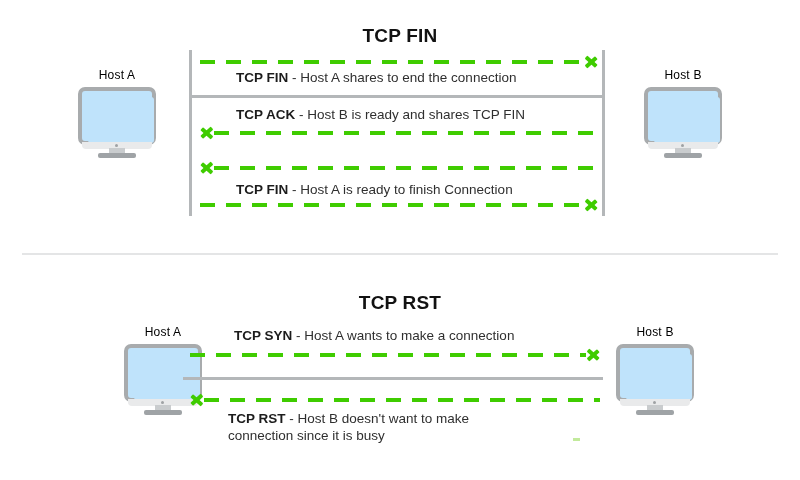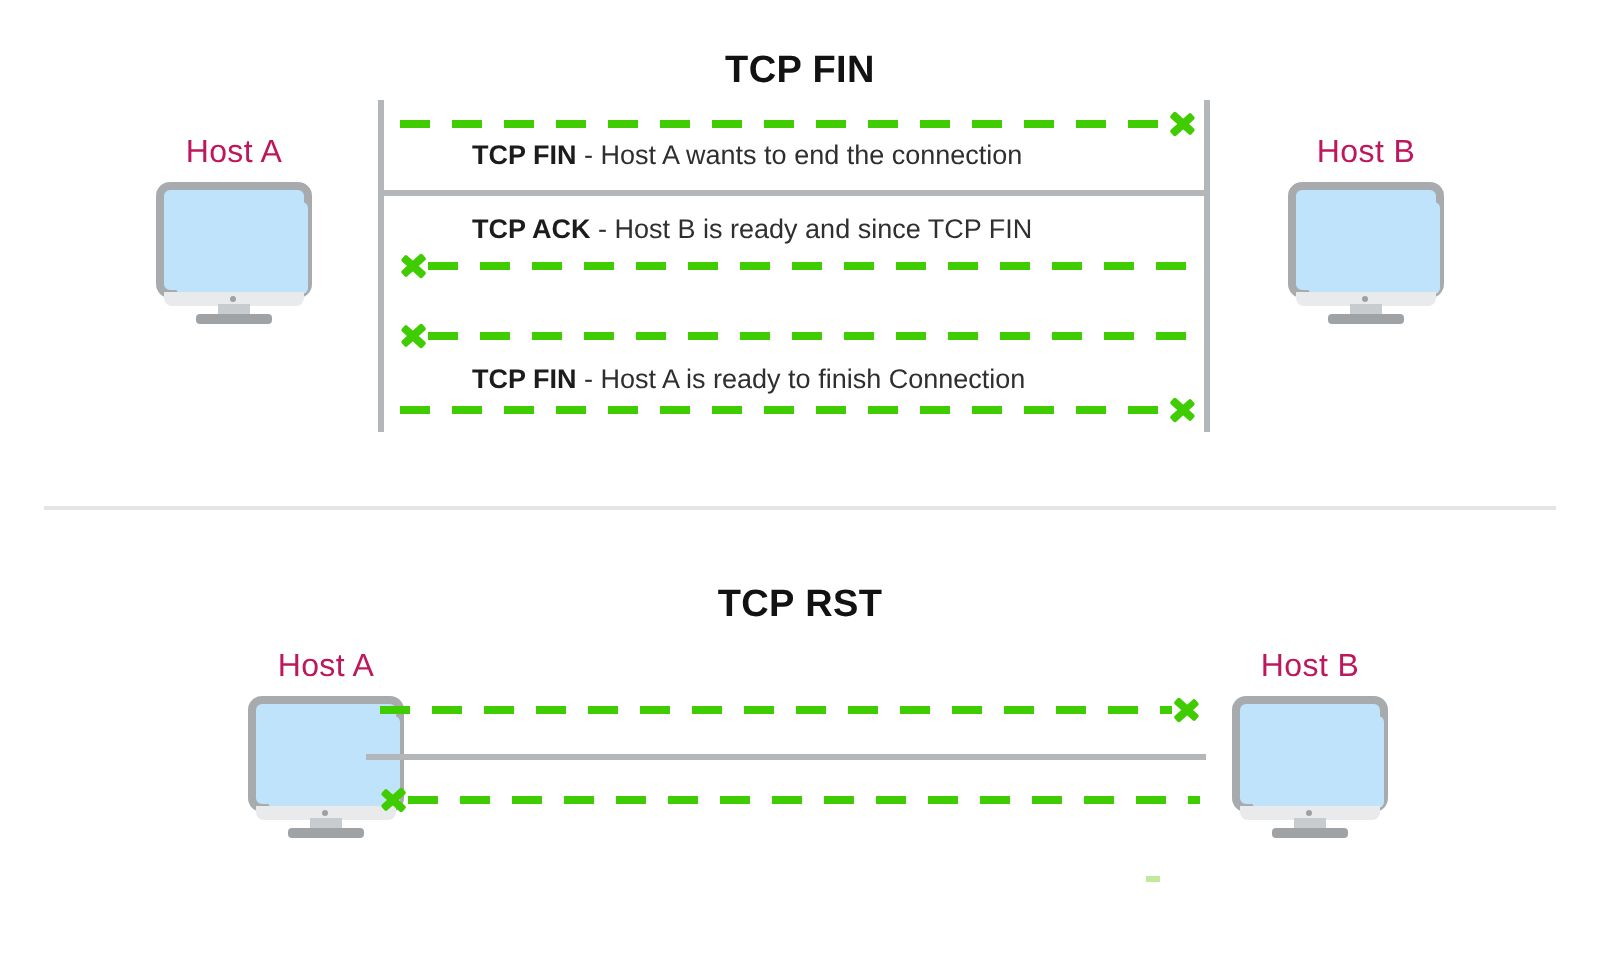--- a/index.html
+++ b/index.html
@@ -36,22 +36,22 @@
   #fin-title { top: 25px; }
   #rst-title { top: 292px; }
 
   
   .host {
     position: absolute;
     width: 110px;
     text-align: center;
   }
   .host-label {
-    font-size: 16px;
-    color: #be185d;
+    font-size: 12px;
+    color: #000000;
     letter-spacing: 0.2px;
     margin-bottom: 5px;
     white-space: nowrap;
   }
   .monitor {
     position: relative;
     width: 78px;
     height: 70px;
     margin: 0 auto;
   }
@@ -262,25 +262,25 @@
 
   <div class="lifeline" id="fin-lifeline-left"></div>
   <div class="lifeline" id="fin-lifeline-right"></div>
   <div class="hconnector" id="fin-connector"></div>
 
   <div class="arrow ltr" id="fin-arrow-1">
     <div class="dashline"></div>
     <div class="head"></div>
   </div>
   <div class="msg-label" id="fin-label-1">
-    <b>TCP FIN</b><span> - </span><span>Host A wants to end the connection</span>
+    <b>TCP FIN</b><span> - </span><span>Host A shares to end the connection</span>
   </div>
 
   <div class="msg-label" id="fin-label-2">
-    <b>TCP ACK</b><span> - </span><span>Host B is ready and since TCP FIN</span>
+    <b>TCP ACK</b><span> - </span><span>Host B is ready and shares TCP FIN</span>
   </div>
   <div class="arrow rtl" id="fin-arrow-2">
     <div class="dashline"></div>
     <div class="head"></div>
   </div>
 
   <div class="msg-label" id="fin-label-3">
     <b>TCP FIN</b><span> - </span><span>Host A is ready to finish Connection</span>
   </div>
   <div class="arrow rtl" id="fin-arrow-3">
@@ -318,25 +318,31 @@
       </div>
       <div class="chin"></div>
       <div class="dot"></div>
       <div class="neck"></div>
       <div class="base"></div>
     </div>
   </div>
 
   <div class="hconnector" id="rst-connector"></div>
 
+  <div class="msg-label" id="rst-label-1">
+    <b>TCP SYN</b><span> - </span><span>Host A wants to make a connection</span>
+  </div>
   <div class="arrow ltr" id="rst-arrow-1">
     <div class="dashline"></div>
     <div class="head"></div>
   </div>
 
   <div class="arrow rtl" id="rst-arrow-2">
     <div class="dashline"></div>
     <div class="head"></div>
   </div>
+  <div class="msg-label wrap" id="rst-label-2">
+    <b>TCP RST</b><span> - </span><span>Host B doesn't want to make connection since it is busy</span>
+  </div>
 
   <div class="speck"></div>
 
 </div>
 
 </body></html>

